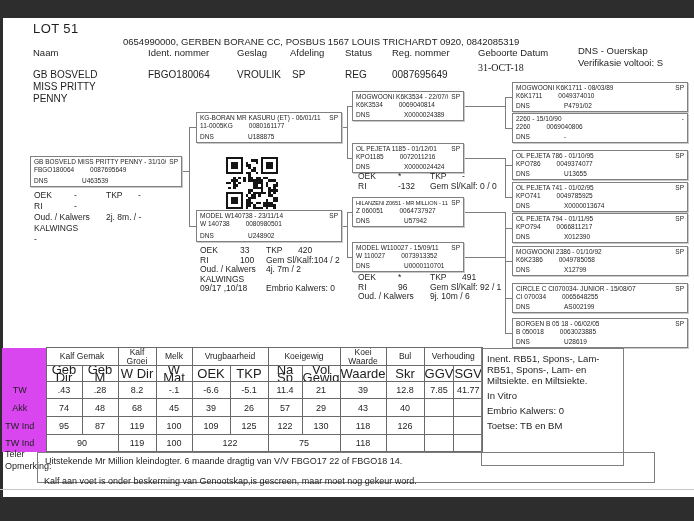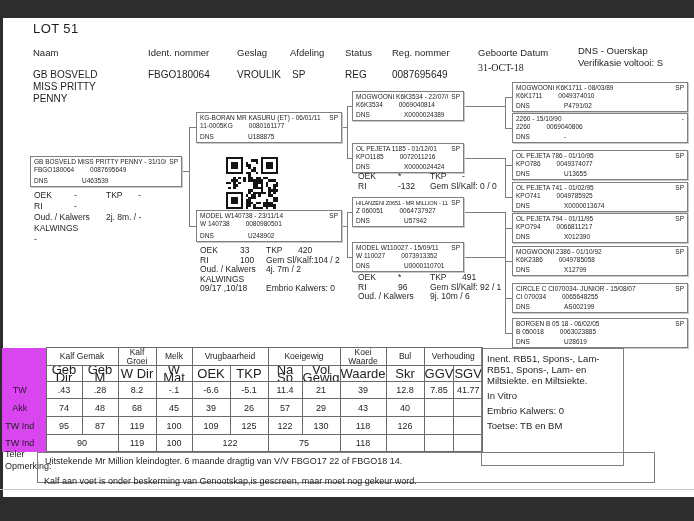--- a/index.html
+++ b/index.html
@@ -61,20 +61,21 @@
 </head>
 <body>
 
 <div id="page">
   <div class="bar" id="bar-top"></div>
   <div class="bar" id="bar-bottom"></div>
   <div id="edge-left"></div>
   <div id="sep-line"></div>
 
   <div class="abs t13" style="left:33px;top:21px;">LOT 51</div>
+  <div class="abs t95" style="left:123px;top:36px;">0654990000, GERBEN BORANE CC, POSBUS 1567 LOUIS TRICHARDT 0920, 0842085319</div>
 
   <div class="abs t95" style="left:33px;top:47px;">Naam</div>
   <div class="abs t95" style="left:148px;top:47px;">Ident. nommer</div>
   <div class="abs t95" style="left:237px;top:47px;">Geslag</div>
   <div class="abs t95" style="left:290px;top:47px;">Afdeling</div>
   <div class="abs t95" style="left:345px;top:47px;">Status</div>
   <div class="abs t95" style="left:392px;top:47px;">Reg. nommer</div>
   <div class="abs t95" style="left:478px;top:47px;">Geboorte Datum</div>
   <div class="abs t95" style="left:578px;top:45px;">DNS - Ouerskap</div>
   <div class="abs t95" style="left:578px;top:57px;">Verifikasie voltooi: S</div>

